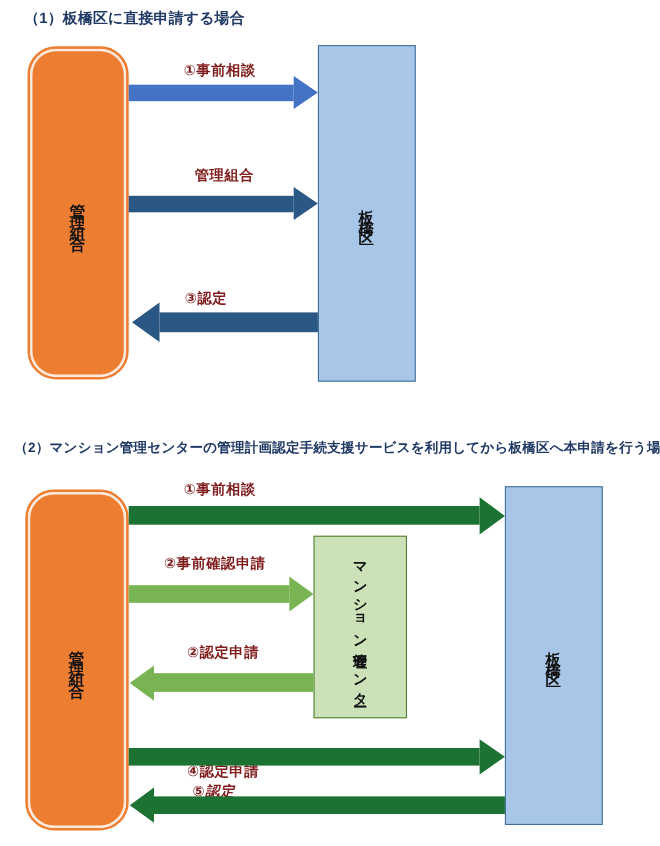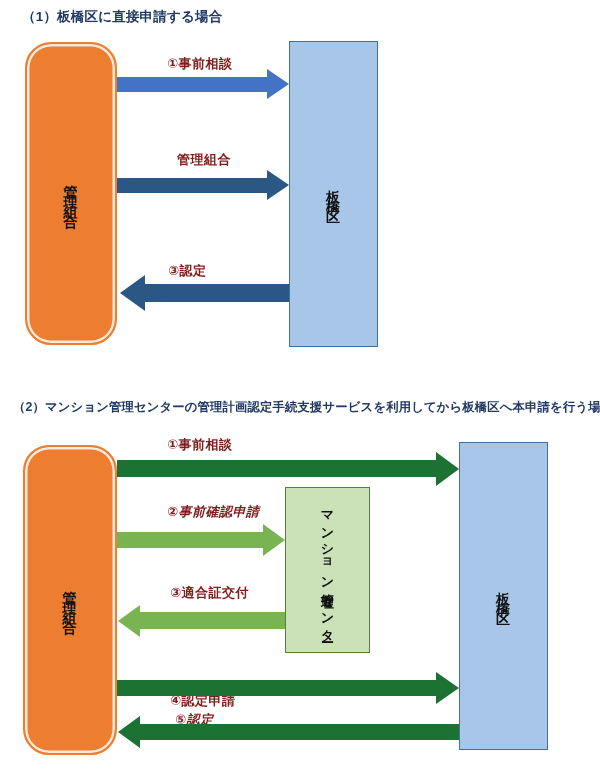--- a/index.html
+++ b/index.html
@@ -116,27 +116,27 @@
     <div class="box box-blue" style="left:459px;top:442px;width:89px;height:308px;">
       <span class="vtext vt-large">板橋区</span>
     </div>
 
     <span class="arrow-label" style="left:167px;top:436px;">①事前相談</span>
     <div class="arrow right" style="--c:#1B7232;--bar:17px;--hh:35px;--hw:23px;left:117px;top:451px;width:342px;height:35px;">
       <div class="bar"></div>
       <div class="head"></div>
     </div>
 
-    <span class="arrow-label" style="left:167px;top:503px;font-style:italic;">②事前確認申請</span>
+    <span class="arrow-label" style="left:149px;top:503px;">②事前確認申請</span>
     <div class="arrow right" style="--c:#79B452;--bar:16px;--hh:33px;--hw:22px;left:117px;top:523px;width:168px;height:33px;">
       <div class="bar"></div>
       <div class="head"></div>
     </div>
 
-    <span class="arrow-label" style="left:170px;top:584px;">③適合証交付</span>
+    <span class="arrow-label" style="left:170px;top:584px;">②認定申請</span>
     <div class="arrow left" style="--c:#79B452;--bar:17px;--hh:33px;--hw:22px;left:118px;top:604px;width:167px;height:33px;">
       <div class="head"></div>
       <div class="bar"></div>
     </div>
 
     <span class="arrow-label" style="left:170px;top:692px;">④認定申請</span>
     <div class="arrow right" style="--c:#1B7232;--bar:16px;--hh:33px;--hw:23px;left:117px;top:671px;width:342px;height:33px;">
       <div class="bar"></div>
       <div class="head"></div>
     </div>

